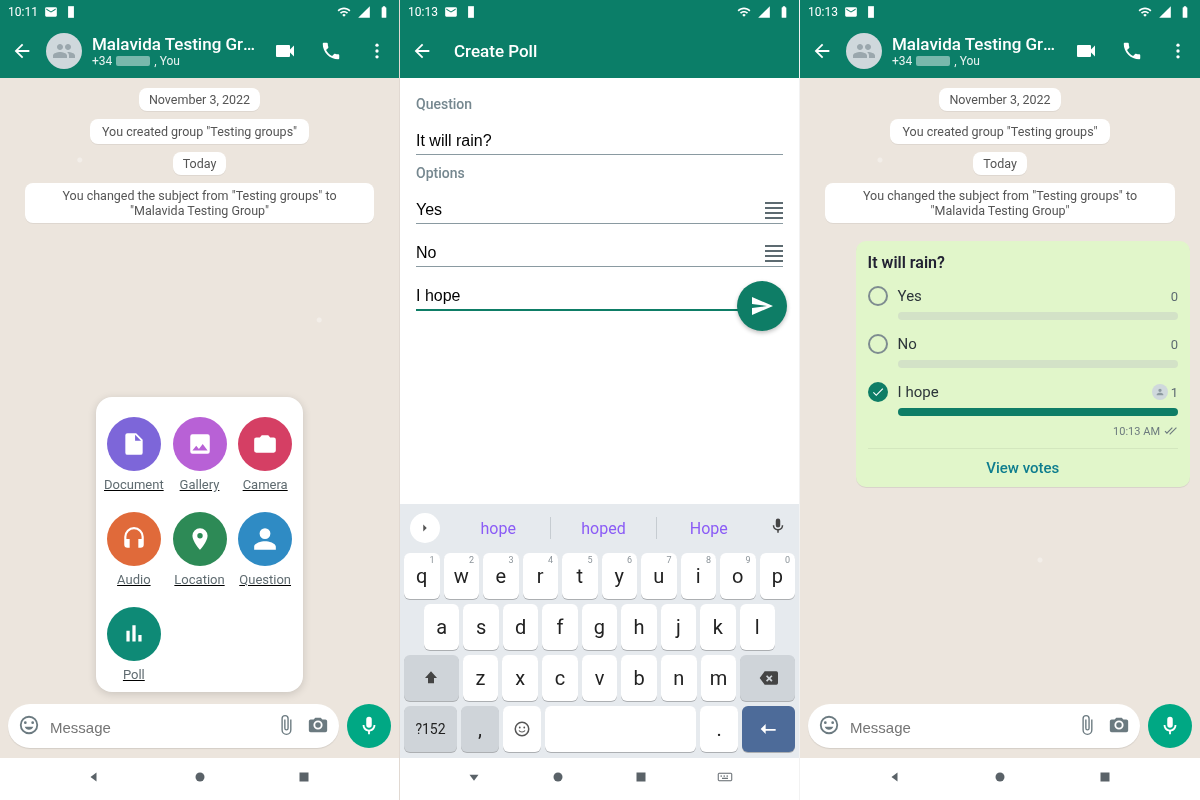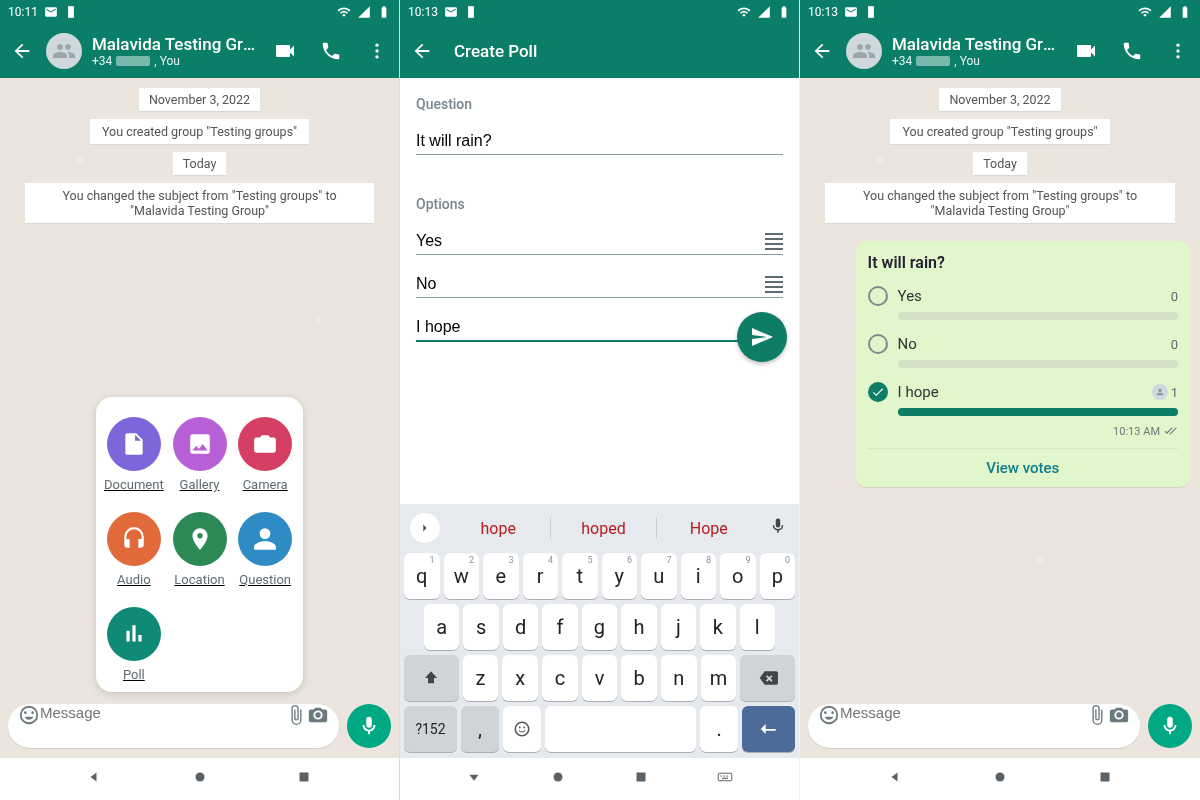--- a/index.html
+++ b/index.html
@@ -23,32 +23,32 @@
   .appbar .back, .appbar .act { width:28px; height:28px; display:flex;align-items:center;justify-content:center;}
   .appbar svg{fill:#fff;}
   .avatar{width:36px;height:36px;border-radius:50%;background:#cfd8dc;display:flex;align-items:center;justify-content:center;}
   .avatar svg{fill:#9aa7ad;width:24px;height:24px;}
   .titlecol{flex:1;min-width:0;}
   .title{font-size:17px;font-weight:500;white-space:nowrap;overflow:hidden;text-overflow:ellipsis;}
   .subtitle{font-size:12px;opacity:.9;display:flex;align-items:center;gap:4px;}
   .acts{display:flex;gap:18px;margin-left:auto;align-items:center;}
   
   .chat{flex:1;display:flex;flex-direction:column;align-items:center;padding:10px 10px 0;gap:8px;}
-  .pill{background:#fff;border-radius:0;padding:5px 12px;font-size:12.5px;color:#555;box-shadow:0 1px 0 rgba(0,0,0,.06);text-align:center;max-width:92%;}
+  .pill{background:#fff;border-radius:8px;padding:5px 12px;font-size:12.5px;color:#555;box-shadow:0 1px 0 rgba(0,0,0,.06);text-align:center;max-width:92%;}
   .pill.small{padding:4px 10px;}
   
   .sheet{background:#fff;border-radius:16px;margin:0 12px 6px;padding:20px 8px 10px;box-shadow:0 2px 8px rgba(0,0,0,.15);}
   .grid{display:grid;grid-template-columns:repeat(3,1fr);gap:20px 6px;}
   .att{display:flex;flex-direction:column;align-items:center;gap:6px;text-decoration:underline;}
   .att .ic{width:54px;height:54px;border-radius:50%;display:flex;align-items:center;justify-content:center;}
   .att .ic svg{fill:#fff;width:26px;height:26px;}
   .att .lbl{font-size:13px;color:#5f6b70;}
   
   .inputrow{display:flex;align-items:center;gap:8px;padding:6px 8px 10px; margin-top:auto;}
-  .msgbox{flex:1;background:#fff;border-radius:24px;height:44px;display:flex;align-items:flex-start;padding:0 10px;box-shadow:0 1px 1px rgba(0,0,0,.1);}
+  .msgbox{flex:1;background:#fff;border-radius:24px;height:44px;display:flex;align-items:flex-end;padding:12px 10px;gap:10px;box-shadow:0 1px 1px rgba(0,0,0,.1);}
   .msgbox input{border:none;outline:none;flex:1;font-size:15px;background:transparent;}
   .msgbox svg{fill:#6b7a80;width:22px;height:22px;}
   .fab{width:44px;height:44px;border-radius:50%;background:#00a884;display:flex;align-items:center;justify-content:center;}
   .fab svg{fill:#fff;width:22px;height:22px;}
   
   .navbar{height:42px;background:#fdfdfd;background:#fff; border-top:0;display:flex;align-items:center;justify-content:space-evenly;}
   .navbar svg{width:18px;height:18px;fill:#5a6268;}
   
   .pollform{background:#fff;flex:1;display:flex;flex-direction:column;padding:14px 16px;}
   .flabel{font-size:14px;color:#75878f;font-weight:500;margin-top:4px;}
@@ -56,21 +56,21 @@
   .field.active{border-bottom:2px solid #0e7d66;}
   .field input{border:none;outline:none;flex:1;font-size:16px;}
   .drag{display:flex;flex-direction:column;gap:3px;}
   .drag span{display:block;width:18px;height:2px;background:#5d6b71;}
   .sendfab{width:50px;height:50px;border-radius:50%;background:#0e7d66;display:flex;align-items:center;justify-content:center;align-self:flex-end;margin-top:-30px;margin-right:-4px;box-shadow:0 2px 4px rgba(0,0,0,.25);}
   .sendfab svg{fill:#fff;width:24px;height:24px;}
   
   .kbd{background:#e6eaee;padding:4px 4px 6px;}
   .sugg{display:flex;align-items:center;height:40px;gap:0;}
   .sugg .chip{background:#fff;border-radius:18px;width:30px;height:30px;display:flex;align-items:center;justify-content:center;margin:0 6px;}
-  .sugg .word{flex:1;text-align:center;font-size:16px;color:#b91c1c;}
+  .sugg .word{flex:1;text-align:center;font-size:16px;color:#8b5cf6;}
   .sugg .sep{width:1px;height:22px;background:#c6ccd1;}
   .krow{display:flex;gap:4px;margin-top:5px;}
   .key{flex:1;background:#fff;border-radius:6px;height:46px;display:flex;align-items:center;justify-content:center;font-size:20px;color:#222;box-shadow:0 1px 0 rgba(0,0,0,.25);position:relative;}
   .key .sup{position:absolute;top:2px;right:5px;font-size:9px;color:#8c949a;}
   .key.fn{background:#cfd4d9;}
   .key.bl{background:#4d6b99;color:#fff;}
   .key.space{flex:4;}
   
   .bubble{align-self:flex-end;background:#e1f6ca;border-radius:10px;padding:12px 12px 6px;max-width:88%;width:88%;box-shadow:0 1px 0 rgba(0,0,0,.08);margin-top:10px;}
   .bubble .q{font-size:16px;font-weight:600;color:#223;}
@@ -287,21 +287,21 @@
             <path d="M20 11H7.8l5.6-5.6L12 4l-8 8 8 8 1.4-1.4L7.8 13H20z"></path>
           </svg>
         </div>
     <div class="title" style="margin-left:8px">Create Poll</div>
   </div>
   <div class="pollform">
     <div class="flabel">Question</div>
     <div class="field">
           <input value="It will rain?" style="">
         </div>
-    <div class="flabel" style="margin-top:41px">Options</div>
+    <div class="flabel" style="margin-top:10px">Options</div>
     <div class="field">
           <input value="Yes" style="">
           <div class="drag">
             <span></span>
             <span></span>
             <span></span>
             <span></span>
           </div>
         </div>
     <div class="field">

